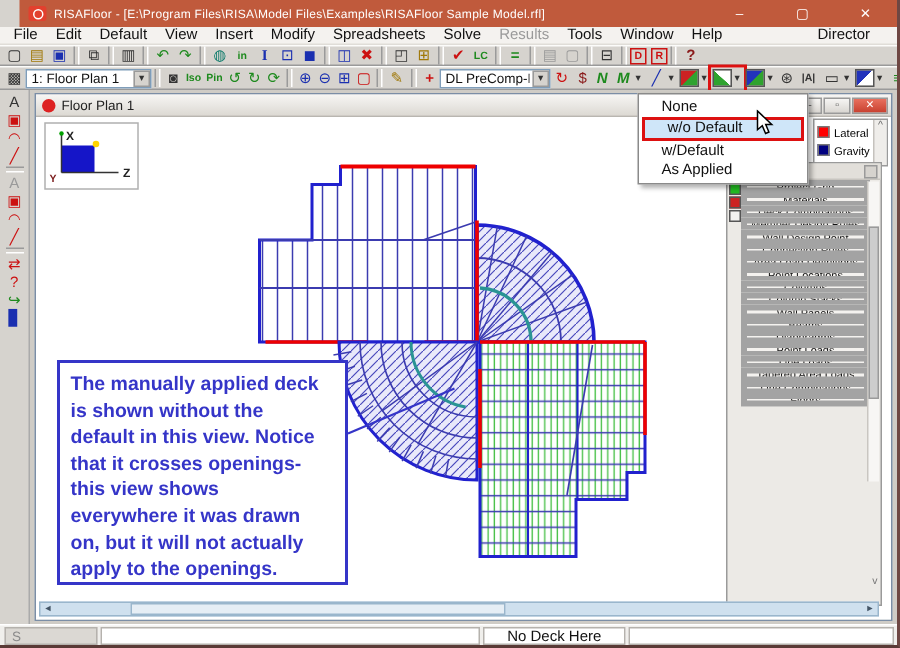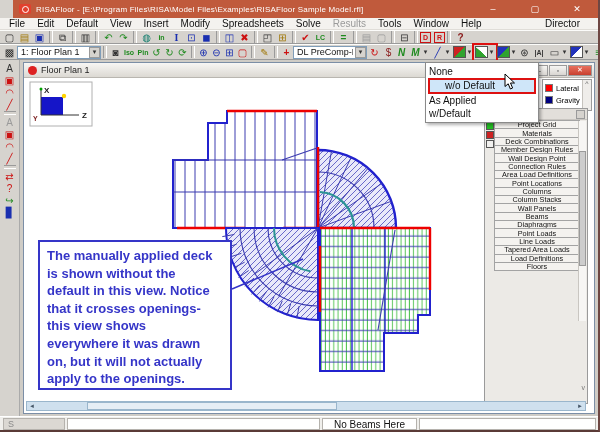--- a/index.html
+++ b/index.html
@@ -88,21 +88,21 @@
   #legend .scroll { width:9px; border-left:1px solid #c5c2bd; background:#efedea; font-size:7px;
             color:#666; display:flex; align-items:flex-start; justify-content:center; }
 
   
   #data-panel { position:absolute; left:460px; top:30px; width:104px; height:296px;
                 background:#eceae6; border:1px solid #9a9a9a; }
   #dp-title { height:11px; background:#e2dfda; font-size:8px; color:#888; padding-left:13px;
               line-height:11px; border-bottom:1px solid #c8c5c0; position:relative; }
   .dp-sq { position:absolute; left:1px; width:8px; height:8px; border:1px solid #555; }
   #dp-buttons { position:absolute; left:9px; top:12px; width:86px; }
-  .dp-button { height:9.35px; margin-top:-1px; border:1px solid #a3a3a3; background:#f4f2ef;
+  .dp-button { height:9.35px; margin-top:-1px; border:4px solid #a3a3a3; background:#f4f2ef;
                font-size:7.3px; color:#111; display:flex; align-items:center; justify-content:center;
                white-space:nowrap; overflow:hidden; }
   #dp-scroll { position:absolute; right:1px; top:12px; width:8px; height:200px; background:#f7f6f4;
                border-left:1px solid #c9c6c1; }
   #dp-thumb { position:absolute; left:0; top:30px; width:7px; height:115px; background:#cdcdcd;
                border:1px solid #9a9a9a; }
   #dp-down { position:absolute; right:2px; bottom:12px; font-size:7px; color:#777; }
 
   
   #fw-hscroll { position:absolute; left:2px; bottom:2px; width:560px; height:10px; background:#cfe0ee;
@@ -115,21 +115,21 @@
 
   
   #annotation { position:absolute; left:14px; top:162px; width:194px; height:150px; background:#fff;
                 border:2px solid #3535c8; color:#3535c8; font-weight:bold; font-size:13px;
                 line-height:17.6px; padding:5px 2px 2px 7px; white-space:pre-line; }
 
   
   #deck-menu { position:absolute; left:425px; top:62px; width:114px; background:#fff;
                border:1px solid #8a8a8a; box-shadow:2px 2px 3px rgba(0,0,0,.3); z-index:60;
                padding:2px 0; font-size:10px; color:#111; }
-  .dm-item { height:13px; line-height:13px; padding-left:3px; }
+  .dm-item { height:13px; line-height:13px; padding-left:15px; }
   #dm-selected-wrap { margin:0 2px; border:2px solid #dd1111; background:#cfe6f9; }
   #dm-selected-wrap .dm-item { padding-left:15px; height:12px; line-height:12px; }
 
   #cursor { position:absolute; left:504px; top:73px; z-index:70; }
 
   
   #statusbar { position:absolute; left:0; right:0; bottom:0; height:14px; background:#f0efec;
                border-top:1px solid #fff; font-size:9px; }
   .sb-cell { position:absolute; top:1px; height:12px; border:1px solid #b5b2ad; background:#fff;
              display:flex; align-items:center; }
@@ -442,21 +442,21 @@
               <div class="dp-button">Area Load Definitions</div>
               <div class="dp-button">Point Locations</div>
               <div class="dp-button">Columns</div>
               <div class="dp-button">Column Stacks</div>
               <div class="dp-button">Wall Panels</div>
               <div class="dp-button">Beams</div>
               <div class="dp-button">Diaphragms</div>
               <div class="dp-button">Point Loads</div>
               <div class="dp-button">Line Loads</div>
               <div class="dp-button">Tapered Area Loads</div>
-              <div class="dp-button">Load Definitions</div>
+              <div class="dp-button">Line Combinations</div>
               <div class="dp-button">Floors</div>
             </div>
             <div id="dp-scroll">
               <div id="dp-thumb"></div>
             </div>
             <span id="dp-down">v</span>
           </div>
 
           
           <div id="fw-hscroll">
@@ -468,28 +468,28 @@
         </div>
       </div>
     </div>
   </div>
 
   <div id="deck-menu">
     <div class="dm-item">None</div>
     <div id="dm-selected-wrap">
       <div class="dm-item">w/o Default</div>
     </div>
+    <div class="dm-item">w/Default</div>
     <div class="dm-item">As Applied</div>
-    <div class="dm-item">w/Default</div>
   </div>
 
   <svg id="cursor" width="12" height="17" viewBox="0 0 12 17">
     <path d="M1,1 L1,13.5 L4.2,10.8 L6.4,16 L8.6,15 L6.5,10 L10.5,10 Z" fill="#ffffff" stroke="#000000" stroke-width="1"></path>
   </svg>
 
   <div id="statusbar">
     <div class="sb-cell" id="sb-1">S</div>
     <div class="sb-cell" id="sb-2"></div>
-    <div class="sb-cell" id="sb-3">No Beams Here</div>
+    <div class="sb-cell" id="sb-3">No Deck Here</div>
     <div class="sb-cell" id="sb-4"></div>
   </div>
 
 </div>
 
 </body></html>

